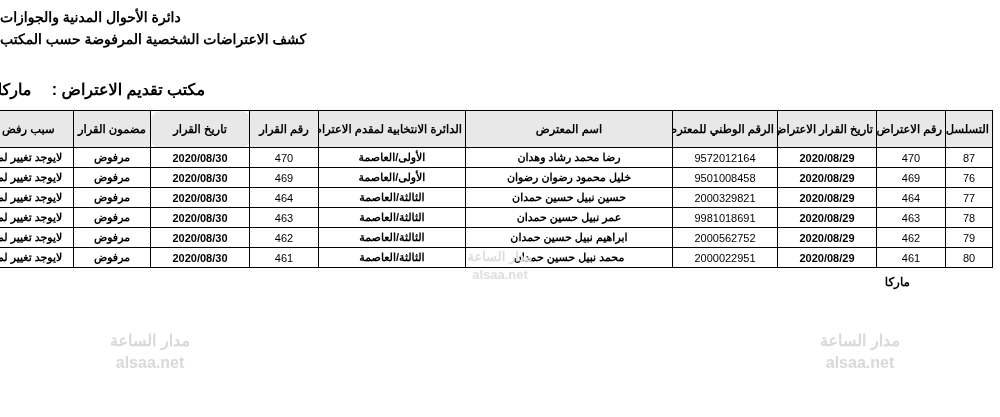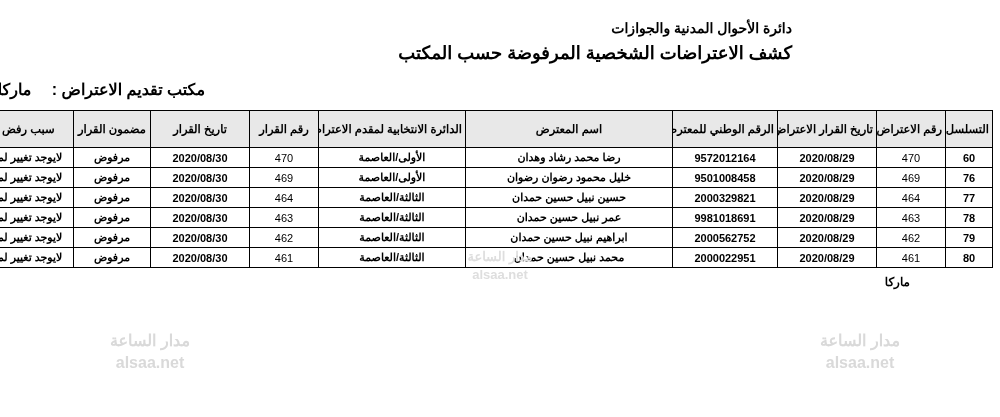--- a/index.html
+++ b/index.html
@@ -18,34 +18,33 @@
   .page {
     position: relative;
     width: 1000px;
     height: 417px;
     box-sizing: border-box;
   }
 
   
   .header-title-block {
     position: absolute;
-    top: 18px;
+    top: 7px;
     left: 0;
     width: 792px;
-    text-align: right;
+    text-align: left;
     line-height: 1.55;
   }
   .header-title-block .line1 {
     font-size: 14px;
     font-weight: bold;
   }
   .header-title-block .line2 {
-    font-size: 18px;
-    font-weight: bold;
-    padding-left: 9px;
+    font-size: 14px;
+    font-weight: bold;
   }
 
   .date-block {
     position: absolute;
     top: 42px;
     left: 830px;
     font-size: 12.5px;
     font-weight: bold;
     direction: rtl;
     white-space: nowrap;
@@ -104,25 +103,25 @@
     line-height: 1.25;
     font-size: 11.5px;
   }
   .c-seq     { width: 40px;  text-align: center; }
   .c-objnum  { width: 62px;  text-align: center; }
   .c-objdate { width: 92px;  text-align: center; }
   .c-natid   { width: 98px;  text-align: center; }
   .c-objname { width: 200px; text-align: center; margin-top: 16px; }
   .c-district{ width: 140px; text-align: center; }
   .c-decnum  { width: 62px;  text-align: center; }
-  .c-decdate { width: 92px;  text-align: center; }
+  .c-decdate { width: 92px;  text-align: center; border-radius: 9px; }
   .c-content { width: 70px;  text-align: center; }
   .c-reason  { width: 130px; text-align: center; }
 
-  tbody td.num { font-weight: bold; }
+  tbody td.num { font-weight: normal; }
   tbody td.c-district { font-weight: bold; }
   tbody td.c-content  { font-weight: bold; }
   tbody td.c-reason   { font-weight: bold; }
   tbody td.c-objname  { font-weight: bold; }
   tbody td.c-decnum,
   tbody td.c-objnum   { font-weight: normal; }
   tbody td.c-decdate,
   tbody td.c-objdate  { font-weight: bold; }
 
   
@@ -193,21 +192,21 @@
           <th class="c-objname">اسم المعترض</th>
           <th class="c-district">الدائرة الانتخابية لمقدم الاعتراض</th>
           <th class="c-decnum">رقم القرار</th>
           <th class="c-decdate">تاريخ القرار</th>
           <th class="c-content">مضمون القرار</th>
           <th class="c-reason">سبب رفض الاعتراض</th>
         </tr>
       </thead>
       <tbody>
           <tr>
-            <td class="c-seq num">60</td>
+            <td class="c-seq num">87</td>
             <td class="c-objnum">470</td>
             <td class="c-objdate">2020/08/29</td>
             <td class="c-natid num">9572012164</td>
             <td class="c-objname">رضا محمد رشاد وهدان</td>
             <td class="c-district">الأولى/العاصمة</td>
             <td class="c-decnum">470</td>
             <td class="c-decdate">2020/08/30</td>
             <td class="c-content">مرفوض</td>
             <td class="c-reason">لايوجد تغيير لمكان الأقامه</td>
           </tr>

